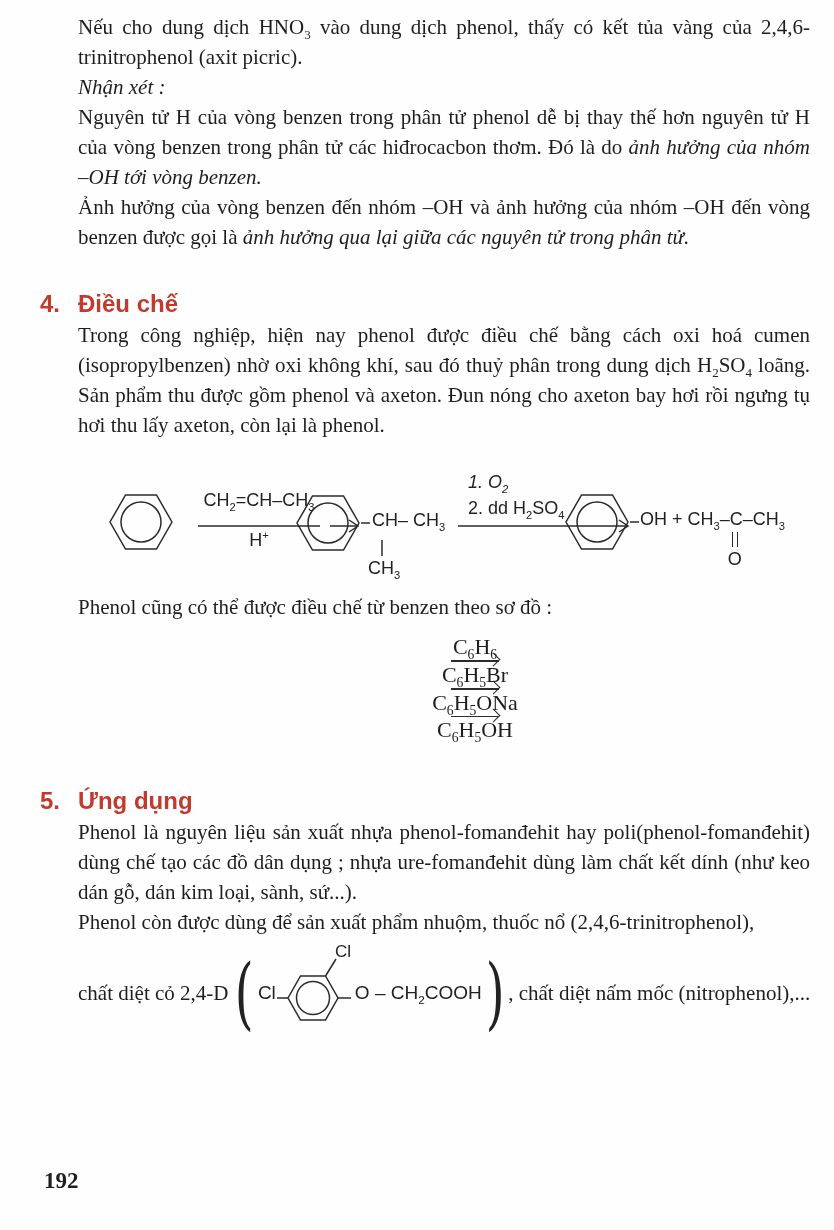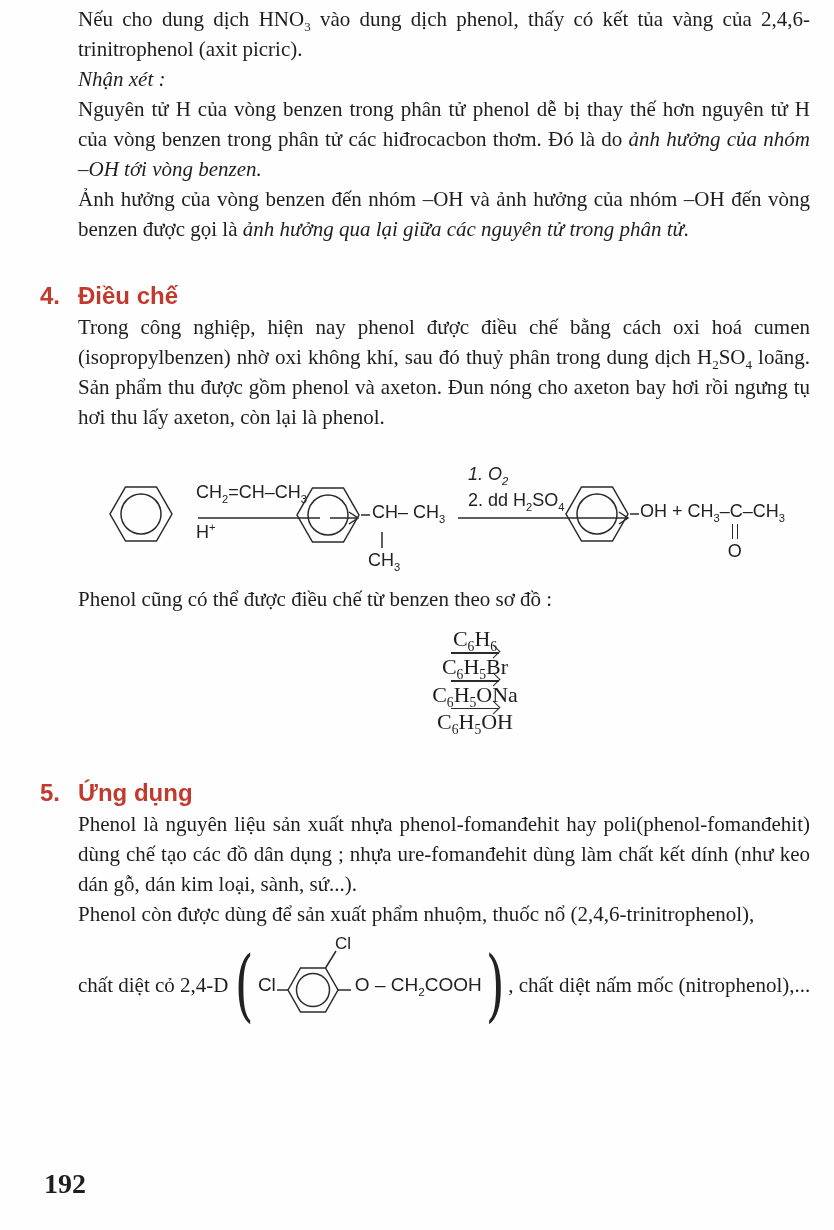--- a/index.html
+++ b/index.html
@@ -1,57 +1,57 @@
 <!DOCTYPE html>
 <html><head>
 <meta charset="utf-8">
 <style>
   html,body{margin:0;padding:0;background:#e8e8e8;}
   .page{position:relative;width:834px;height:1230px;background:#fefefe;overflow:hidden;
         font-family:"Liberation Serif","DejaVu Serif",serif;color:#1e1e1e;}
-  .content{position:absolute;left:78px;top:4px;width:732px;}
+  .content{position:absolute;left:78px;top:12px;width:732px;}
   p.body{margin:0;font-size:21px;line-height:30px;text-align:justify;}
   .it{font-style:italic;}
   sub{font-size:0.62em;line-height:0;}
   sup{font-size:0.62em;line-height:0;}
   .heading{display:flex;margin:36px 0 0 -38px;color:#c23a2e;
            font-family:"Liberation Sans","DejaVu Sans",sans-serif;font-weight:bold;
            font-size:24px;line-height:32px;}
   .heading.h5{margin-top:42px;}
   .hnum{width:38px;flex:none;}
   
   .mt-p1{margin-top:44px;} .mt-p2{margin-top:16px;} .mt-p3{margin-top:15px;}
   .mt-p4{margin-top:13px;} .mt-p5{margin-top:14px;} .mt-p6{margin-top:12px;}
   .mt-p7{margin-top:12px;} .mt-p8{margin-top:14px;} .mt-p9{margin-top:2px;}
   
   .diagram{position:relative;margin-top:20px;height:132px;
            font-family:"Liberation Sans","DejaVu Sans",sans-serif;font-size:18px;color:#222;}
   .diagram svg{position:absolute;left:0;top:0;}
   .dlabel{position:absolute;white-space:nowrap;}
-  .dlabel.ctr{}
+  .dlabel.ctr{text-align:center;}
   .prod{position:absolute;display:flex;white-space:nowrap;}
   .c-atom{position:relative;display:inline-block;}
   .dbond{position:absolute;left:2px;top:23px;height:15px;width:4px;
          border-left:1.6px solid #2b2b2b;border-right:1.6px solid #2b2b2b;}
   .o-below{position:absolute;left:-2px;top:40px;}
   
   .scheme{display:flex;align-items:center;margin:12px 0 0 62px;font-size:22px;white-space:nowrap;flex-direction:column;}
   .scheme-arrow{position:relative;width:48px;height:1.8px;background:#2b2b2b;margin:0 16px;flex:none;}
   .scheme-arrow::after{content:"";position:absolute;right:0;top:-4px;width:9px;height:9px;
          border-top:1.8px solid #2b2b2b;border-right:1.8px solid #2b2b2b;transform:rotate(45deg);
          transform-origin:65% 35%;}
   
   .structrow{display:flex;align-items:center;margin-top:4px;height:104px;white-space:nowrap;
              font-size:21px;}
   .bigparen{display:inline-block;font-size:78px;font-weight:400;line-height:0.9;
             transform:scaleX(.62);margin:0 -6px;color:#222;font-family:"DejaVu Serif",serif;}
   .flabel{font-family:"Liberation Sans","DejaVu Sans",sans-serif;font-size:19px;color:#222;}
   .flabel.cl{margin-left:4px;}
   .ringsvg{flex:none;margin:0 0 0 1px;}
-  .pagenum{position:absolute;left:44px;top:1168px;font-size:28px;font-weight:bold;}
+  .pagenum{position:absolute;left:44px;top:1168px;font-size:23px;font-weight:bold;}
 </style>
 </head>
 <body>
 
 <div class="page">
   <div class="content">
 
     <p class="body mt-p1"><span>Nếu cho dung dịch HNO</span><sub>3</sub><span> vào dung dịch phenol, thấy có kết tủa vàng của 2,4,6-trinitrophenol (axit picric).</span></p>
 
     <p class="body it mt-p2">Nhận xét :</p>

